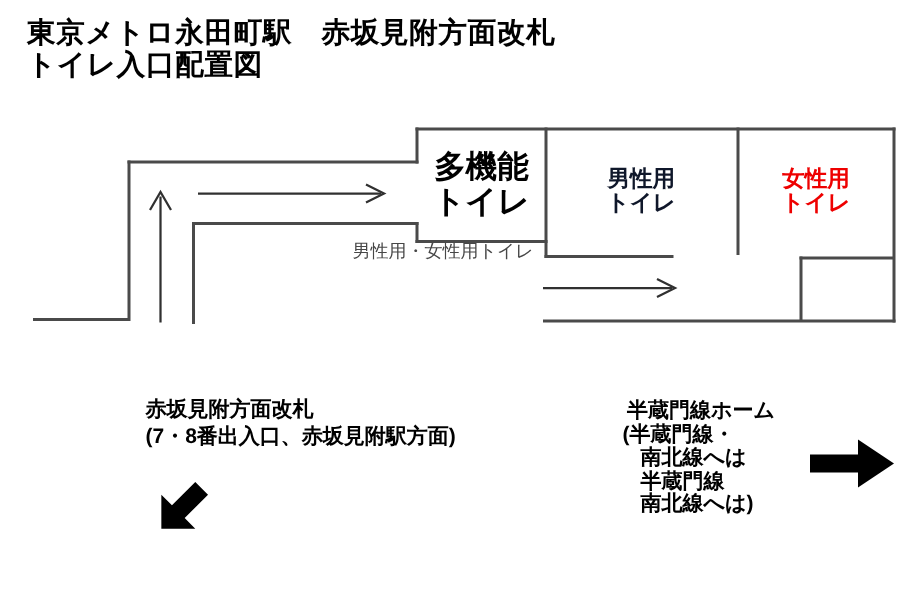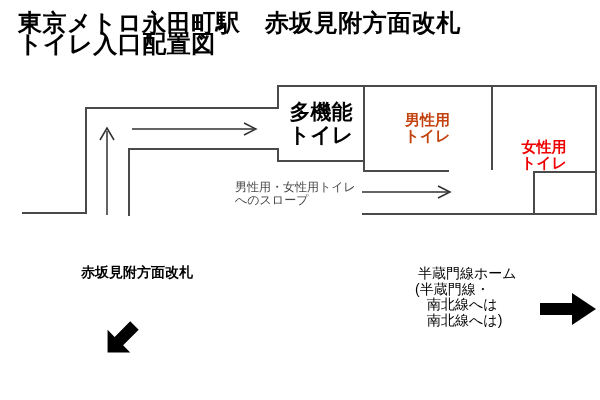--- a/index.html
+++ b/index.html
@@ -2,29 +2,29 @@
 <html><head>
 <meta charset="utf-8">
 <style>
   html,body{margin:0;padding:0;background:#ffffff;}
   #canvas{
     position:relative;width:600px;height:400px;background:#ffffff;overflow:hidden;
     font-family:"Liberation Sans","DejaVu Sans",sans-serif;color:#000;
   }
   .abs{position:absolute;}
   .wall{position:absolute;background:#4a4a4a;}
-  .title{left:18px;top:12px;font-size:24px;font-weight:bold;line-height:21px;letter-spacing:0.5px;white-space:nowrap;}
+  .title{left:18px;top:12px;font-size:19px;font-weight:bold;line-height:21px;letter-spacing:0.5px;white-space:nowrap;}
   .room-label{position:absolute;display:flex;flex-direction:column;align-items:center;justify-content:center;text-align:center;font-weight:bold;}
   .mf-room{left:277px;top:85px;width:88px;height:76px;font-size:21px;line-height:23px;color:#000;}
-  .mens-room{left:363px;top:85px;width:129px;height:86px;font-size:15px;line-height:16px;color:#c2410c;}
-  .womens-room{left:492px;top:85px;width:104px;height:86px;font-size:15px;line-height:16px;color:#ee0000;justify-content:flex-end;}
+  .mens-room{left:363px;top:85px;width:129px;height:86px;font-size:15px;line-height:16px;color:#0f172a;}
+  .womens-room{left:492px;top:85px;width:104px;height:86px;font-size:15px;line-height:16px;color:#ee0000;}
   .mf-ramp-label{left:88px;top:104px;font-size:14px;font-weight:bold;white-space:nowrap;letter-spacing:0px;}
-  .mw-ramp-label{left:235px;top:181px;font-size:12px;line-height:13px;color:#474747;white-space:nowrap;}
-  .gate-label{left:81px;top:263px;font-size:14px;font-weight:bold;line-height:18px;white-space:nowrap;}
-  .platform-label{left:415px;top:266px;font-size:14px;font-weight:normal;line-height:15.5px;white-space:nowrap;}
+  .mw-ramp-label{left:235px;top:161px;font-size:12px;line-height:13px;color:#474747;white-space:nowrap;}
+  .gate-label{left:97px;top:263px;font-size:14px;font-weight:bold;line-height:18px;white-space:nowrap;}
+  .platform-label{left:415px;top:266px;font-size:14px;font-weight:bold;line-height:15.5px;white-space:nowrap;}
   .platform-label .ind{padding-left:12px;}
   .platform-label .l1{padding-left:3px;}
   svg{display:block;}
 </style>
 </head>
 <body>
 
 <div id="canvas">
 
   <div class="abs title">
@@ -62,21 +62,20 @@
     <span>男性用</span>
     <span>トイレ</span>
   </div>
   <div class="room-label womens-room">
     <span>女性用</span>
     <span>トイレ</span>
   </div>
 
   <div class="abs mw-ramp-label">
     <div>男性用・女性用トイレ</div>
-    <div>へのスロープ</div>
   </div>
 
   <div class="abs" style="left:96px;top:124px;">
     <svg width="22" height="92" viewBox="0 0 22 92">
       <line x1="11" y1="91" x2="11" y2="7" stroke="#303030" stroke-width="1.5"></line>
       <polyline points="4,16 11,4 18,16" fill="none" stroke="#303030" stroke-width="1.5"></polyline>
     </svg>
   </div>
   <div class="abs" style="left:130px;top:121px;">
     <svg width="130" height="16" viewBox="0 0 130 16">
@@ -86,31 +85,33 @@
   </div>
   <div class="abs" style="left:360px;top:184px;">
     <svg width="94" height="16" viewBox="0 0 94 16">
       <line x1="2" y1="8" x2="88" y2="8" stroke="#303030" stroke-width="1.5"></line>
       <polyline points="78,2 90,8 78,14" fill="none" stroke="#303030" stroke-width="1.5"></polyline>
     </svg>
   </div>
 
   <div class="abs gate-label">
     <div>赤坂見附方面改札</div>
+    <div>(7・8番出入口、赤坂見附駅方面)</div>
   </div>
   <div class="abs" style="left:100px;top:318px;">
     <svg width="42" height="42" viewBox="0 0 42 42">
       <polygon points="2,15 24,15 24,5 40,21 24,37 24,27 2,27" fill="#000000" transform="rotate(135 21 21)"></polygon>
     </svg>
   </div>
 
   <div class="abs platform-label">
     <div class="l1">半蔵門線ホーム</div>
     <div>(半蔵門線・</div>
     <div class="ind">南北線へは</div>
+    <div class="ind">半蔵門線</div>
     <div class="ind">南北線へは)</div>
   </div>
   <div class="abs" style="left:540px;top:290px;">
     <svg width="58" height="38" viewBox="0 0 58 38">
       <polygon points="0,13 32,13 32,3 56,19 32,35 32,25 0,25" fill="#000000"></polygon>
     </svg>
   </div>
 
 </div>
 

